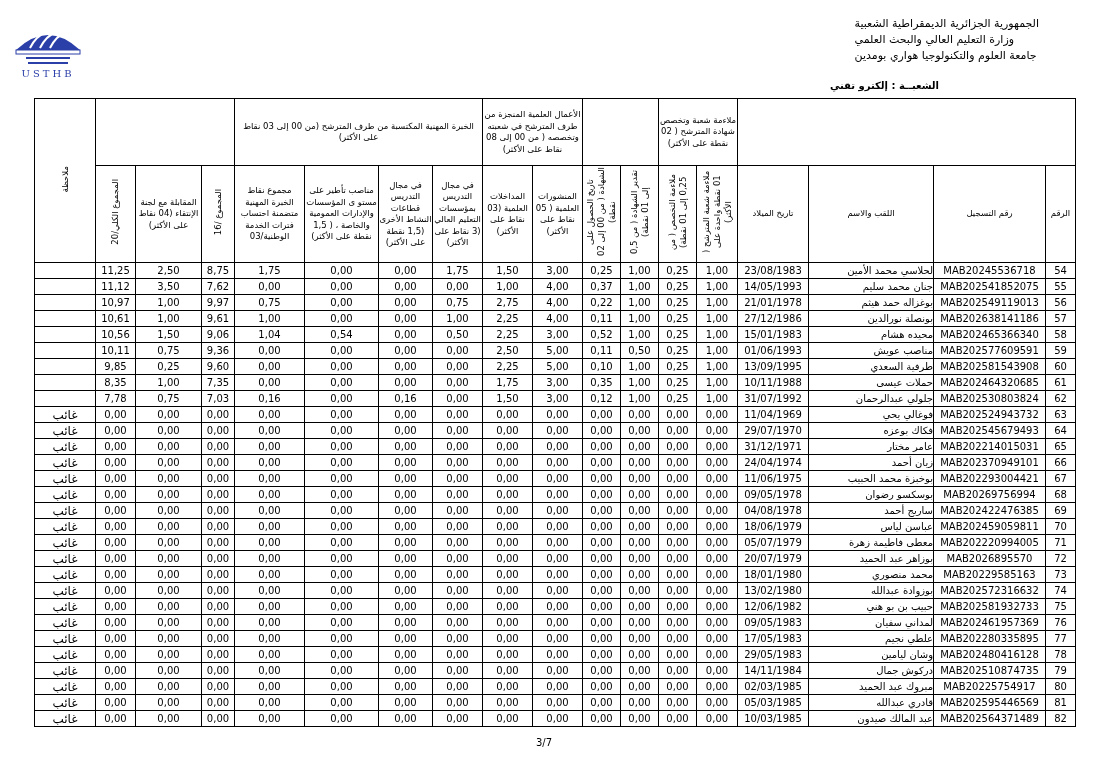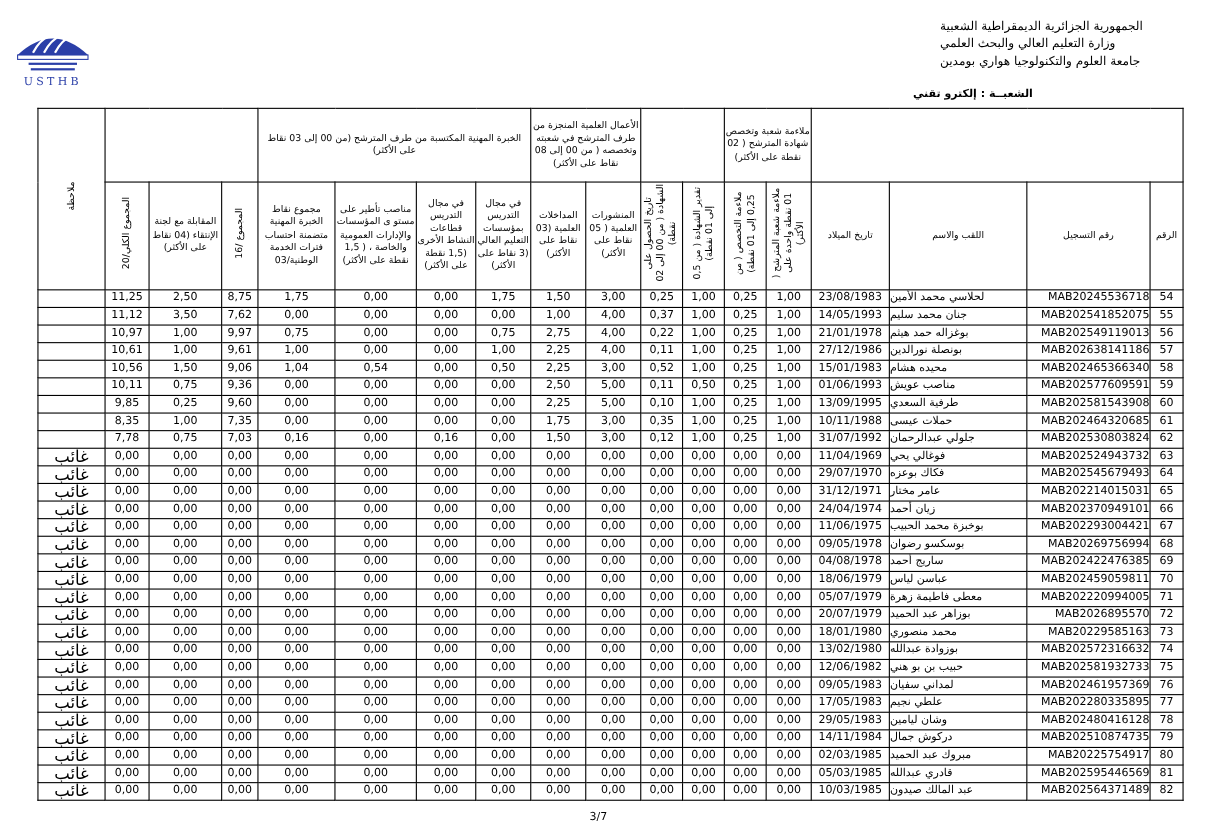--- a/index.html
+++ b/index.html
@@ -13,24 +13,24 @@
   table.grid { position:absolute; left:34px; top:98px; border-collapse:collapse; table-layout:fixed;
                direction:ltr; }
   table.grid td, table.grid th { border:1px solid #000; padding:0; font-weight:normal; overflow:hidden; }
   th { font-size:8.5px; line-height:11.5px; text-align:center; vertical-align:middle; direction:rtl; }
   th.grp { height:66px; }
   th.sub { height:96px; }
   .vert { writing-mode:vertical-rl; transform:rotate(180deg); display:inline-block; white-space:normal;
           max-height:92px; font-size:8.5px; line-height:11px; }
   td { font-size:10px; height:15px; line-height:14px; text-align:center; font-family:"DejaVu Sans", sans-serif; }
   td.b { font-weight:bold; }
-  td.name { text-align:left; direction:rtl; padding-right:2px; font-size:10px;margin-top:13px; }
-  td.reg { text-align:right; padding-left:2px; }
+  td.name { text-align:right; direction:rtl; padding-right:2px; font-size:10px;margin-top:13px; }
+  td.reg { text-align:center; padding-left:2px; }
   td.num { padding-right:3px; }
-  td.note { font-weight:bold; font-size:15px; direction:rtl; }
+  td.note { font-weight:bold; font-size:12px; direction:rtl;font-family:Liberation Serif, serif; }
 </style>
 </head>
 <body>
 
 <div class="logo">
   <svg width="72" height="56" viewBox="0 0 72 56">
     <path d="M4 26 Q36 -4 68 26 Z" fill="#2b3fa8"></path>
     <path d="M18 24 Q24 12 34 8" stroke="#fff" stroke-width="2" fill="none"></path>
     <path d="M28 24 Q34 12 44 8" stroke="#fff" stroke-width="2" fill="none"></path>
     <path d="M38 24 Q44 12 54 8" stroke="#fff" stroke-width="2" fill="none"></path>

